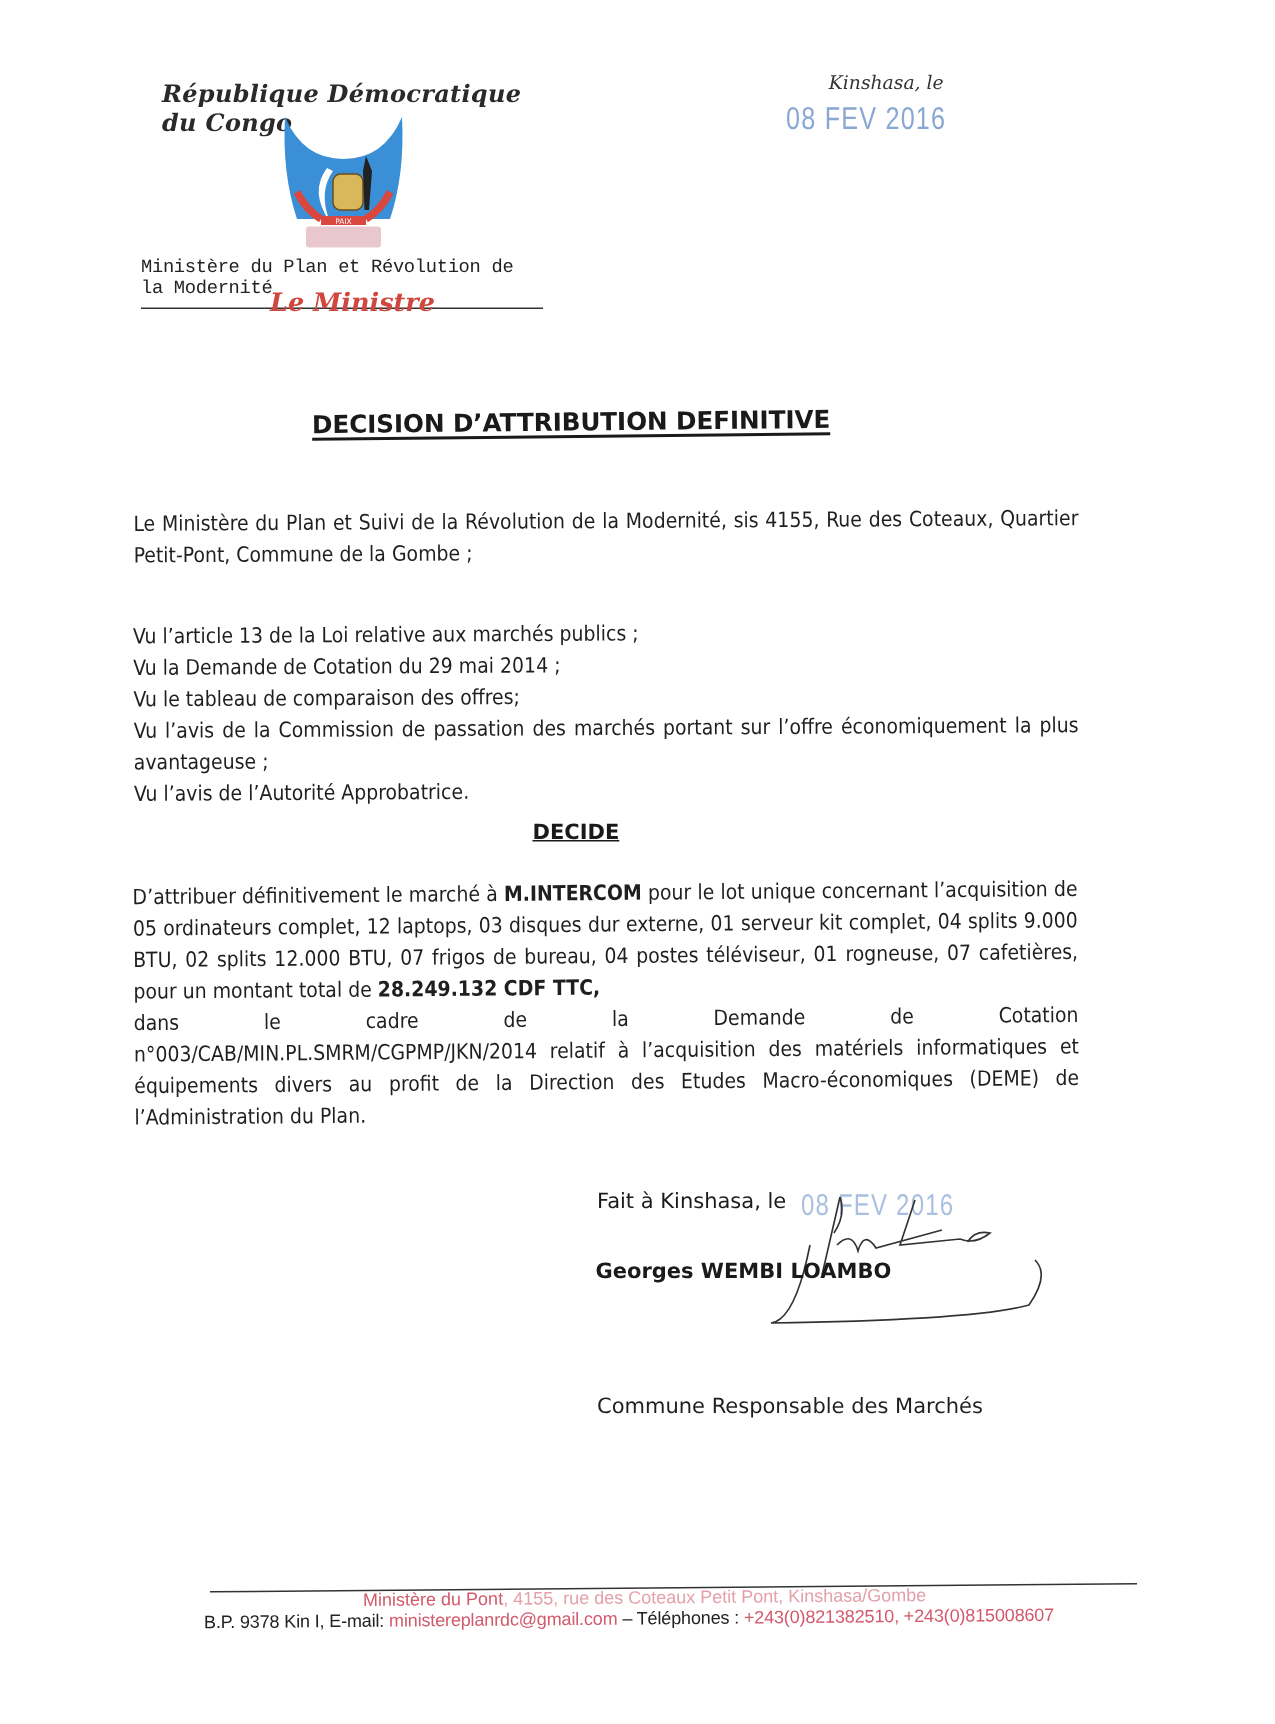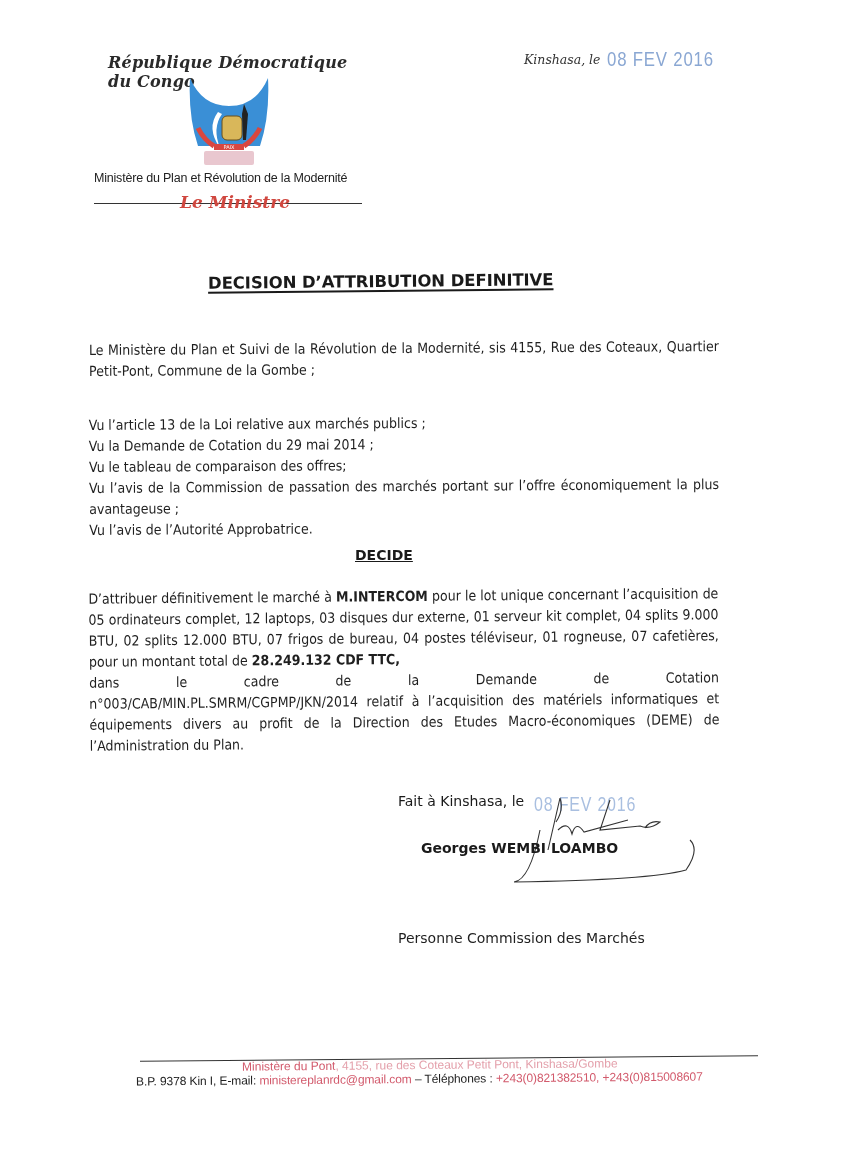--- a/index.html
+++ b/index.html
@@ -10,31 +10,31 @@
 
     
     .republic {
       left: 108px; top: 53px; width: 240px;
       font-family: "DejaVu Serif", serif; font-style: italic; font-weight: bold;
       font-size: 16px; color: #2a2a2a; letter-spacing: 0.2px;
     }
     .emblem { left: 184px; top: 76px; width: 90px; height: 92px; }
     .ministry-line {
       left: 94px; top: 171px; width: 268px;
-      font-family: Liberation Sans, sans-serif; font-size: 12.5px; color: #222;
-      border-bottom: 1.5px solid #333; padding-bottom: 18px; letter-spacing: -0.2px;
+      font-family: Liberation Mono, monospace; font-size: 12.5px; color: #222;
+      border-bottom: 1.5px solid #333; padding-bottom: 6px; letter-spacing: -0.2px;
     }
     .le-ministre {
       left: 180px; top: 192px; width: 110px;
       font-family: "DejaVu Serif", serif; font-style: italic; font-weight: bold;
       font-size: 17px; color: #d0473f;
     }
 
     
-    .place-date { left: 524px; top: 47px; display: flex; align-items: center; gap: 6px; }
+    .place-date { left: 524px; top: 47px; display: flex; align-items: center; gap: 6px; flex-direction: column; }
     .place-label {
       font-family: "DejaVu Serif", serif; font-style: italic; font-size: 12.5px; color: #333;
     }
     .stamp-date {
       font-family: "Liberation Sans Narrow", "Liberation Sans", sans-serif; font-size: 21px;
       color: #8aa7d3; letter-spacing: 1px; transform: scaleX(0.8); transform-origin: left center;
     }
 
     
     .doc-title {
@@ -60,21 +60,21 @@
     .decision-body { top: 586px; transform: rotate(-0.5deg); }
     .decision-body b { font-weight: bold; }
     .spread { display: flex; justify-content: space-between; }
 
     
     .fait { left: 398px; top: 793px; font-size: 14px; display: flex; align-items: flex-start; gap: 10px; }
     .fait-stamp {
       font-family: "Liberation Sans", sans-serif; font-size: 20px; color: #a9bfe0; letter-spacing: 1px;
       transform: scaleX(0.8); transform-origin: left center;
     }
-    .signer { left: 397px; top: 840px; font-size: 14px; font-weight: bold; color: #1a1a1a; margin-left: 24px; }
+    .signer { left: 397px; top: 840px; font-size: 14px; font-weight: bold; color: #1a1a1a; }
     .signature { left: 500px; top: 790px; width: 200px; height: 100px; }
     .role { left: 398px; top: 930px; font-size: 14px; color: #1f1f1f; }
 
     
     .footer-rule { left: 140px; top: 1058px; width: 618px; height: 0; border-top: 1.2px solid #333; transform: rotate(-0.5deg); }
     .footer-address {
       left: 242px; top: 1058px; font-family: "Liberation Sans", sans-serif; font-size: 12px; color: #d25a6c;
       transform: rotate(-0.5deg);
     }
     .footer-address .grey { color: #e4a0ab; }
@@ -143,21 +143,21 @@
 <div class="abs fait">
   <span>Fait à Kinshasa, le</span>
   <span class="fait-stamp">08 FEV 2016</span>
 </div>
 
 <svg class="abs signature" viewBox="0 0 200 100">
   <path d="M60 8 L48 60 M60 8 Q64 20 56 32 M58 40 Q68 30 72 44 Q76 30 84 42 L128 30 M110 10 L100 40 L140 36 Q150 40 160 32 Q150 30 145 38 M190 50 Q200 60 186 80 Q150 90 14 92 Q30 90 40 40" stroke="#333" stroke-width="1.1" fill="none"></path>
 </svg>
 
 <div class="abs signer">Georges WEMBI LOAMBO</div>
-<div class="abs role">Personne Commission des Marchés</div>
+<div class="abs role">Commune Responsable des Marchés</div>
 
 <div class="abs footer-rule"></div>
 <div class="abs footer-address">
   <span>Ministère du Pont</span><span class="grey">, 4155, rue des Coteaux Petit Pont, Kinshasa/Gombe</span>
 </div>
 <div class="abs footer-contact">
   <span>B.P. 9378 Kin I, E-mail: </span><span class="pink">ministereplanrdc@gmail.com</span><span> – Téléphones : </span><span class="pink">+243(0)821382510, +243(0)815008607</span>
 </div>
 
 </body></html>

